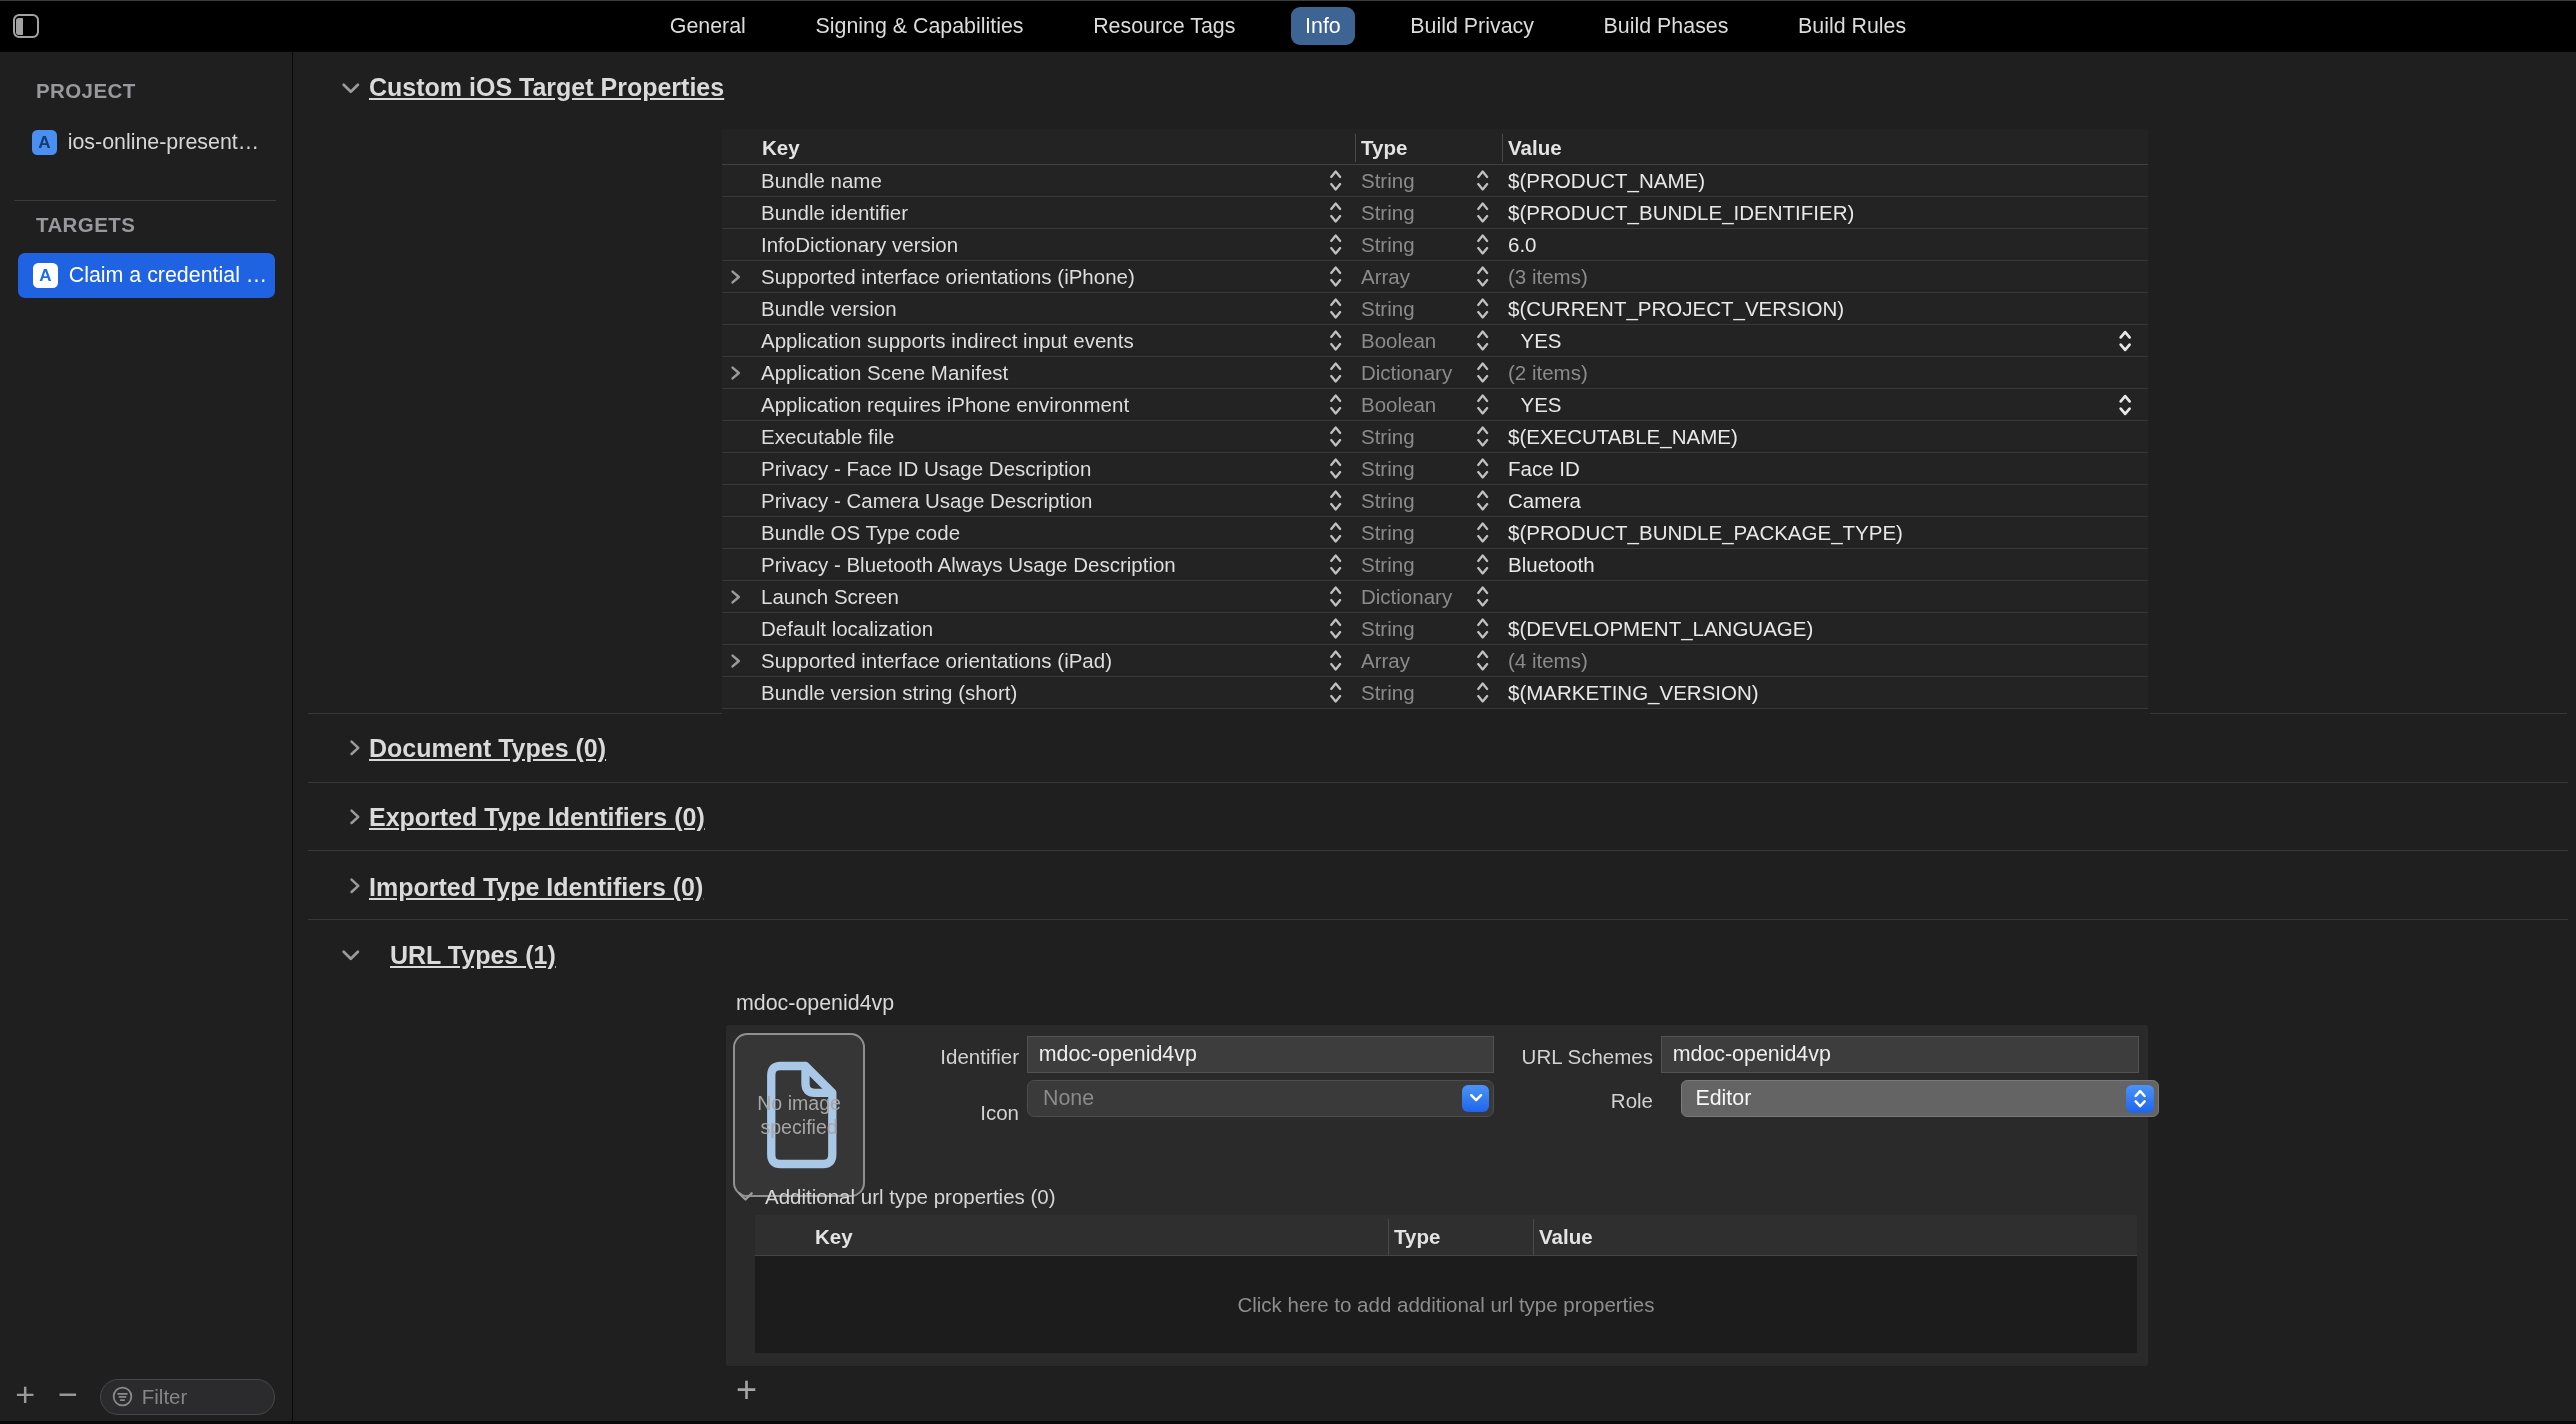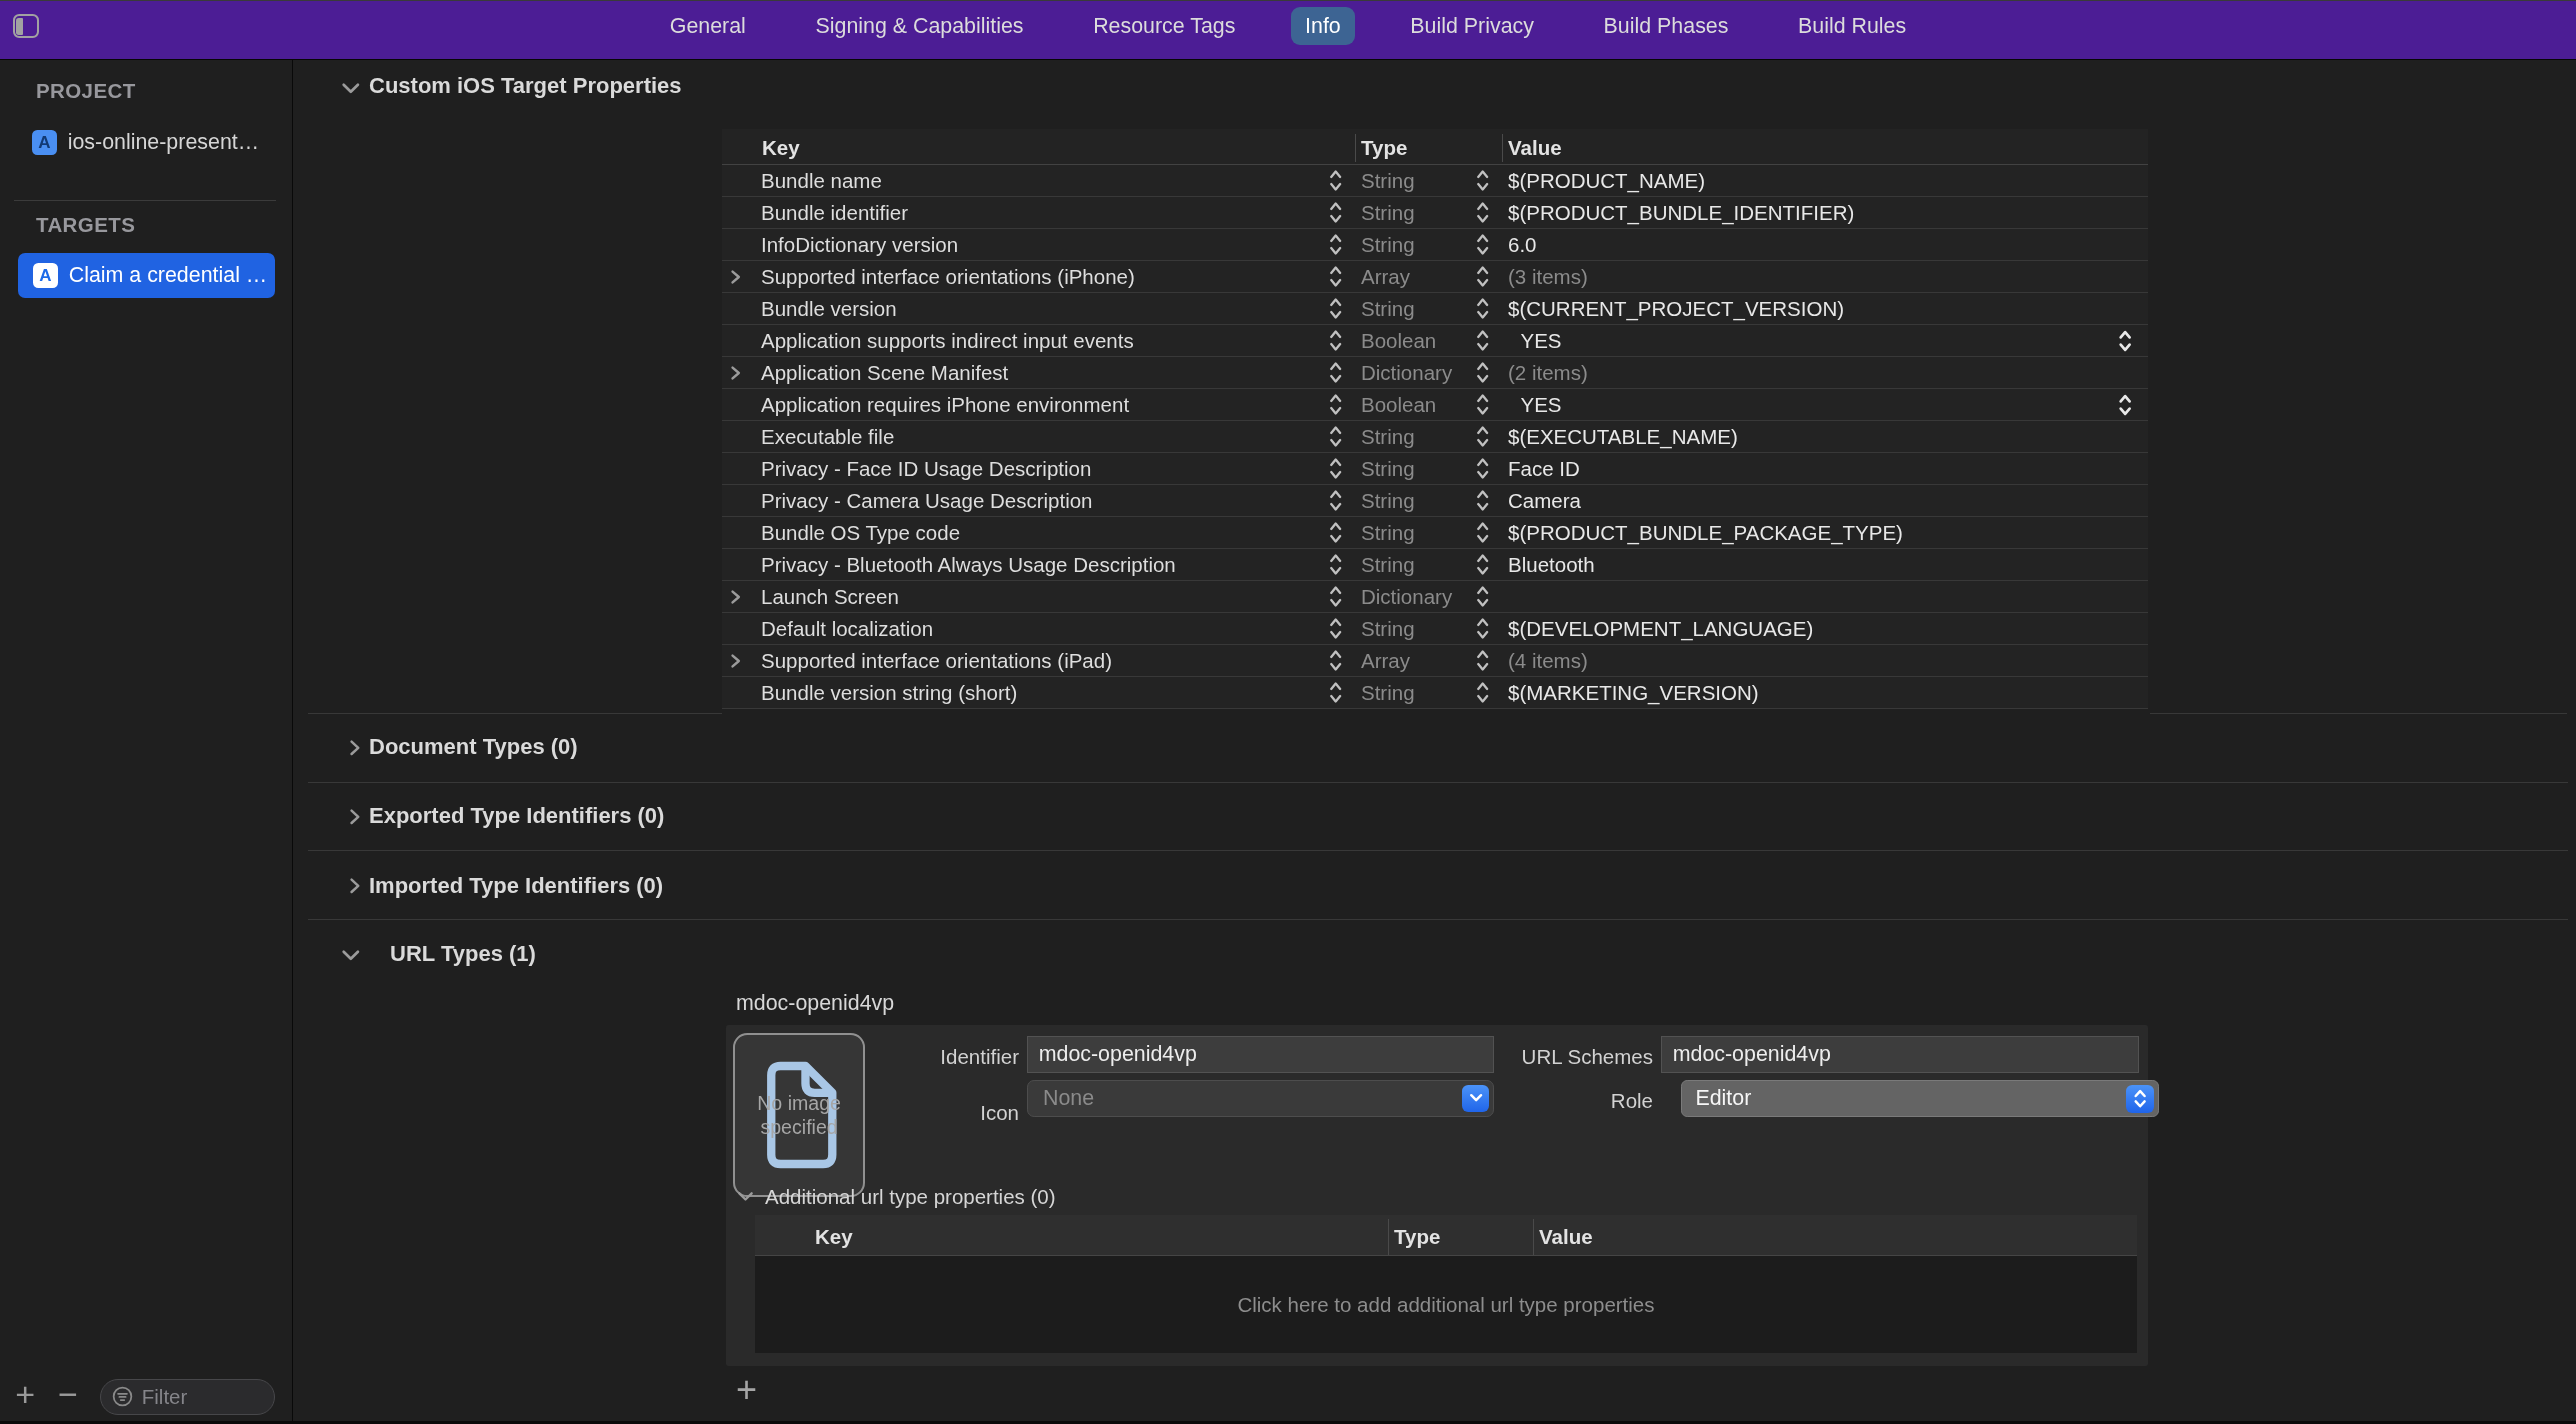--- a/index.html
+++ b/index.html
@@ -3,21 +3,21 @@
 <meta charset="utf-8">
 <style>
   * { margin:0; padding:0; box-sizing:border-box; }
   html,body { width:2576px; height:1424px; }
   body {
     position:relative; overflow:hidden;
     background:#1f1f1f; color:#d8d8d8;
     font-family:"Liberation Sans", sans-serif;
   }
   
-  .topbar { position:absolute; left:0; top:0; right:0; height:60px; background:#4c1d95; border-top:1.8px solid #3a3a3a; border-bottom:1.8px solid #060606; z-index:5; }
+  .topbar { position:absolute; left:0; top:0; right:0; height:52px; background:#000000; border-top:1.8px solid #3a3a3a; border-bottom:1.8px solid #060606; z-index:5; }
   .tabs { position:absolute; left:0; right:0; top:0; height:50px; display:flex; justify-content:center; align-items:center; gap:41px; }
   .tab { font-size:21.4px; color:#dcdcdc; padding:6.2px 14.3px; border-radius:9px; white-space:nowrap; cursor:default; }
   .tab.selected { background:#3d6493; color:#ffffff; }
   .sidebar-toggle { position:absolute; left:12.5px; top:13.4px; width:26px; height:24px; border:2.2px solid #a2a2a2; border-radius:6.2px; }
   .sidebar-toggle .bar { position:absolute; left:1.8px; top:1.8px; bottom:1.8px; width:7.1px; background:#a2a2a2; border-radius:2.7px 0.9px 0.9px 2.7px; }
   
   .sidebar { position:absolute; left:0; top:52px; width:293px; bottom:0; background:#1f1f1f; border-right:1.8px solid #090909; }
   .side-head { position:absolute; left:36px; font-size:20.5px; font-weight:700; color:#98989d; letter-spacing:0.4px; }
   .side-row { position:absolute; display:flex; align-items:center; gap:10.7px; }
   .app-icon { width:25px; height:25px; border-radius:5.3px; display:flex; align-items:center; justify-content:center; font-weight:700; font-size:17px; flex:0 0 auto; }
@@ -30,21 +30,21 @@
   .proj-row { left:32px; top:71px; height:39px; }
   .sidebar-footer { position:absolute; left:0; right:0; bottom:7.1px; height:41px; }
   .foot-btn { position:absolute; top:0; height:41px; line-height:37px; font-size:34px; font-weight:300; color:#9a9a9a; text-align:center; width:36px; }
   .foot-btn.minus { left:50px; }
   .foot-btn.plus { left:7.1px; }
   .filter-box { position:absolute; left:100px; top:2.7px; width:175px; height:36px; border-radius:18px; background:#2b2b2d; border:1.3px solid #47474a; display:flex; align-items:center; gap:8px; padding:0 9.8px; }
   .filter-box input { background:transparent; border:none; outline:none; color:#c8c8c8; font-size:20.5px; width:107px; font-family:"Liberation Sans", sans-serif; }
   .filter-box input::placeholder { color:#85858a; }
   
   .sec-chev { position:absolute; }
-  .sec-title { position:absolute; font-size:22px; font-weight:700; color:#dadada; white-space:nowrap; }
+  .sec-title { position:absolute; font-size:25px; font-weight:700; color:#dadada; white-space:nowrap;text-decoration:underline; }
   .divider { position:absolute; height:1.3px; background:#383838; }
   
   .ptable { position:absolute; left:722px; top:129px; width:1426px; background:#232323; }
   .ptable-header { position:relative; height:36px; border-bottom:1.3px solid #424242; font-size:20.5px; font-weight:700; color:#e3e3e3; }
   .ptable-header .h { position:absolute; top:7.1px; }
   .h-key { left:40px; } .h-type { left:639px; } .h-value { left:786px; }
   .tick { position:absolute; top:4.5px; width:1.3px; height:28.5px; background:#4a4a4a; }
   .prow { display:grid; grid-template-columns:39px 564px 36px 111px 36px 1fr; height:32px; align-items:center; border-bottom:0.9px solid #383838; font-size:20.5px; }
   .disclosure-cell { padding-left:7.1px; display:flex; align-items:center; }
   .stepper-cell { display:flex; align-items:center; padding-left:3.6px; }

